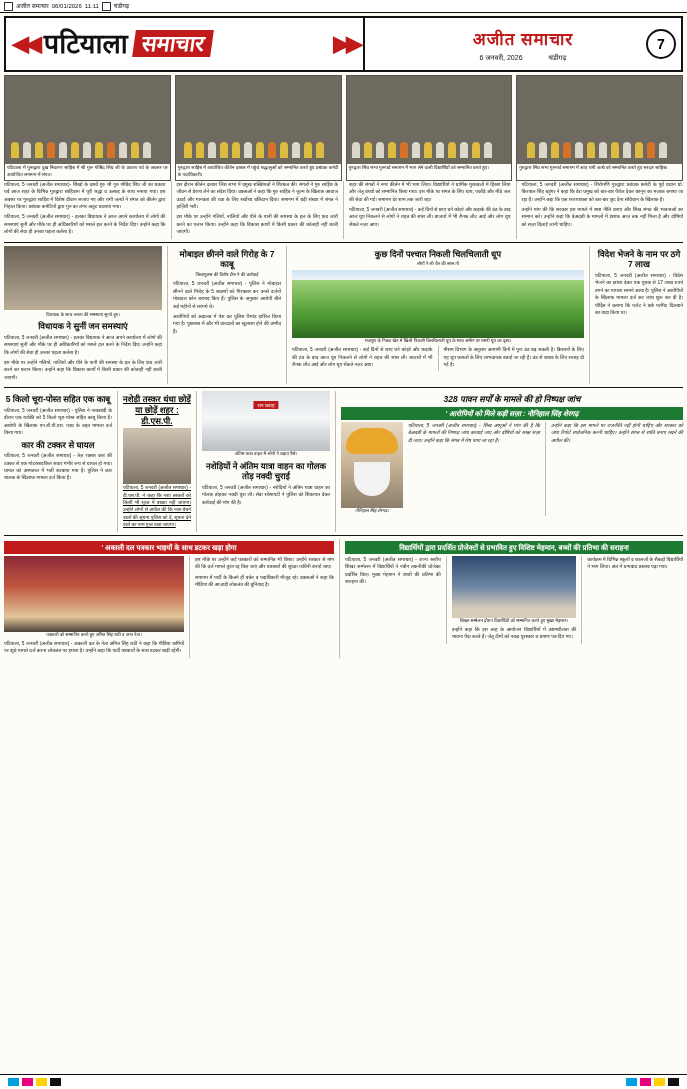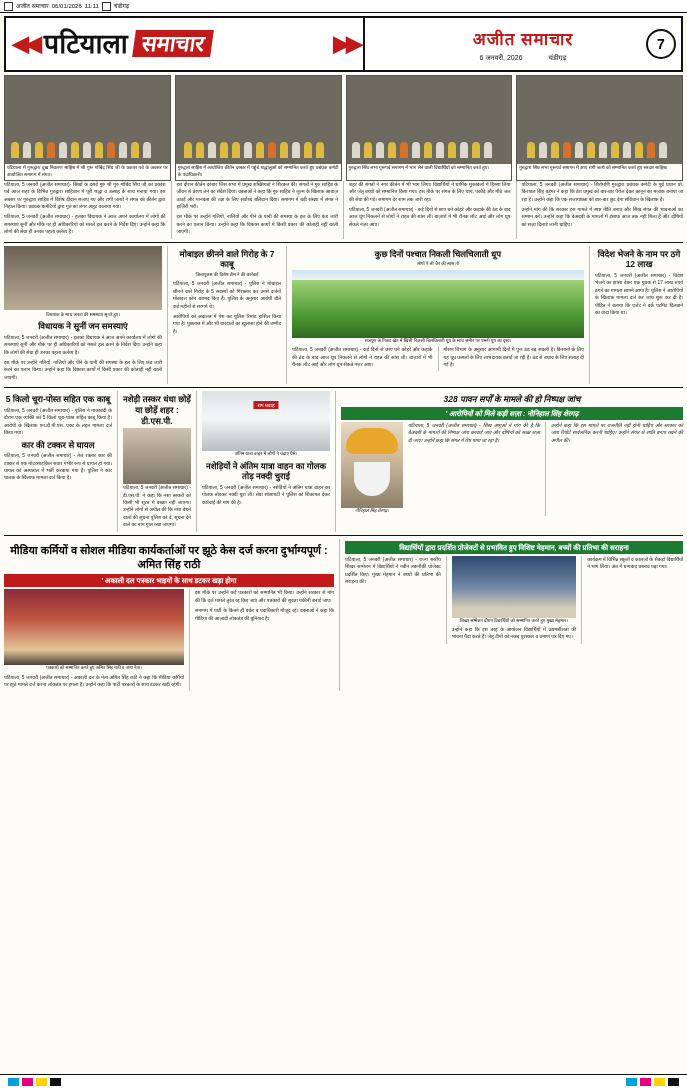--- a/index.html
+++ b/index.html
@@ -248,36 +248,36 @@
       <div class="field"></div>
       <div class="cap-sm">राजपुरा के निकट खेत में खिली निकली चिलचिलाती धूप के साथ जमीन पर पसरी धूप का दृश्य।</div>
       <div style="display:flex;gap:5px;">
         <p class="body" style="flex:1;">पटियाला, 5 जनवरी (अजीत समाचार) - कई दिनों से छाए घने कोहरे और कड़ाके की ठंड के बाद आज धूप निकलने से लोगों ने राहत की सांस ली। बाज़ारों में भी रौनक लौट आई और लोग धूप सेंकते नज़र आए।</p>
         <div class="rule-v"></div>
         <p class="body" style="flex:1;">मौसम विभाग के अनुसार आगामी दिनों में पुनः ठंड बढ़ सकती है। किसानों के लिए यह धूप फ़सलों के लिए लाभदायक बताई जा रही है। ठंड से बचाव के लिए सलाह दी गई है।</p>
       </div>
     </div>
     <div class="rule-v"></div>
     <div class="col" style="flex:0 0 88px;">
-      <div class="subhead">विदेश भेजने के नाम पर ठगे 12 लाख</div>
+      <div class="subhead">विदेश भेजने के नाम पर ठगे 7 लाख</div>
       <p class="body">पटियाला, 5 जनवरी (अजीत समाचार) - विदेश भेजने का झांसा देकर एक युवक से 17 लाख रुपये ठगने का मामला सामने आया है। पुलिस ने आरोपियों के खिलाफ़ मामला दर्ज कर जांच शुरू कर दी है। पीड़ित ने बताया कि एजेंट ने वर्क परमिट दिलवाने का वादा किया था।</p>
     </div>
   </div>
 
   <div class="bottomrule"></div>
 
   <div class="cols">
     <div class="col" style="flex:0 0 108px;">
       <div class="subhead">5 किलो चूरा-पोस्त सहित एक काबू</div>
       <p class="body">पटियाला, 5 जनवरी (अजीत समाचार) - पुलिस ने नाकाबंदी के दौरान एक व्यक्ति को 5 किलो चूरा-पोस्त सहित काबू किया है। आरोपी के खिलाफ़ एन.डी.पी.एस. एक्ट के तहत मामला दर्ज किया गया।</p>
       <div class="subhead">कार की टक्कर से घायल</div>
       <p class="body">पटियाला, 5 जनवरी (अजीत समाचार) - तेज़ रफ़्तार कार की टक्कर से एक मोटरसाइकिल सवार गंभीर रूप से घायल हो गया। घायल को अस्पताल में भर्ती करवाया गया है। पुलिस ने कार चालक के खिलाफ़ मामला दर्ज किया है।</p>
     </div>
     <div class="rule-v"></div>
-    <div class="col" style="flex:0 0 68px;">
+    <div class="col" style="flex:0 0 68px;text-decoration:underline;">
       <div class="subhead">नशेड़ी तस्कर धंधा छोड़ें या छोड़ें शहर : डी.एस.पी.</div>
       <div class="mugshot"></div>
       <p class="body">पटियाला, 5 जनवरी (अजीत समाचार) - डी.एस.पी. ने कहा कि नशा तस्करों को किसी भी सूरत में बख्शा नहीं जाएगा। उन्होंने लोगों से अपील की कि नशा बेचने वालों की सूचना पुलिस को दें, सूचना देने वाले का नाम गुप्त रखा जाएगा।</p>
     </div>
     <div class="rule-v"></div>
     <div class="col" style="flex:0 0 128px;">
       <div class="white-van">
         <div class="van-sign">राग प्रवाह</div>
       </div>
       <div class="cap-sm">अंतिम यात्रा वाहन में लोगों ने चढ़ाए पैसे।</div>
@@ -300,21 +300,20 @@
         <div class="rule-v"></div>
         <p class="body" style="flex:1;">उन्होंने कहा कि इस मामले पर राजनीति नहीं होनी चाहिए और सरकार को जांच रिपोर्ट सार्वजनिक करनी चाहिए। उन्होंने संगत से शांति बनाए रखने की अपील की।</p>
       </div>
     </div>
   </div>
 
   <div class="bottomrule"></div>
 
   <div class="cols">
     <div class="col" style="flex:0 0 330px;">
-      <div class="twocol-head">मीडिया कर्मियों व सोशल मीडिया कार्यकर्ताओं पर झूठे केस दर्ज करना दुर्भाग्यपूर्ण : अमित सिंह राठी</div>
       <div class="band">' अकाली दल पत्रकार भाइयों के साथ डटकर खड़ा होगा</div>
       <div style="display:flex;gap:5px;">
         <div style="flex:0 0 180px;">
           <div class="awardpic"></div>
           <div class="cap-sm">पत्रकारों को सम्मानित करते हुए अमित सिंह राठी व अन्य नेता।</div>
           <p class="body">पटियाला, 5 जनवरी (अजीत समाचार) - अकाली दल के नेता अमित सिंह राठी ने कहा कि मीडिया कर्मियों पर झूठे मामले दर्ज करना लोकतंत्र पर हमला है। उन्होंने कहा कि पार्टी पत्रकारों के साथ डटकर खड़ी रहेगी।</p>
         </div>
         <div class="rule-v"></div>
         <div style="flex:1;">
           <p class="body">इस मौके पर उन्होंने कई पत्रकारों को सम्मानित भी किया। उन्होंने सरकार से मांग की कि दर्ज मामले तुरंत रद्द किए जाएं और पत्रकारों की सुरक्षा यकीनी बनाई जाए।</p>

